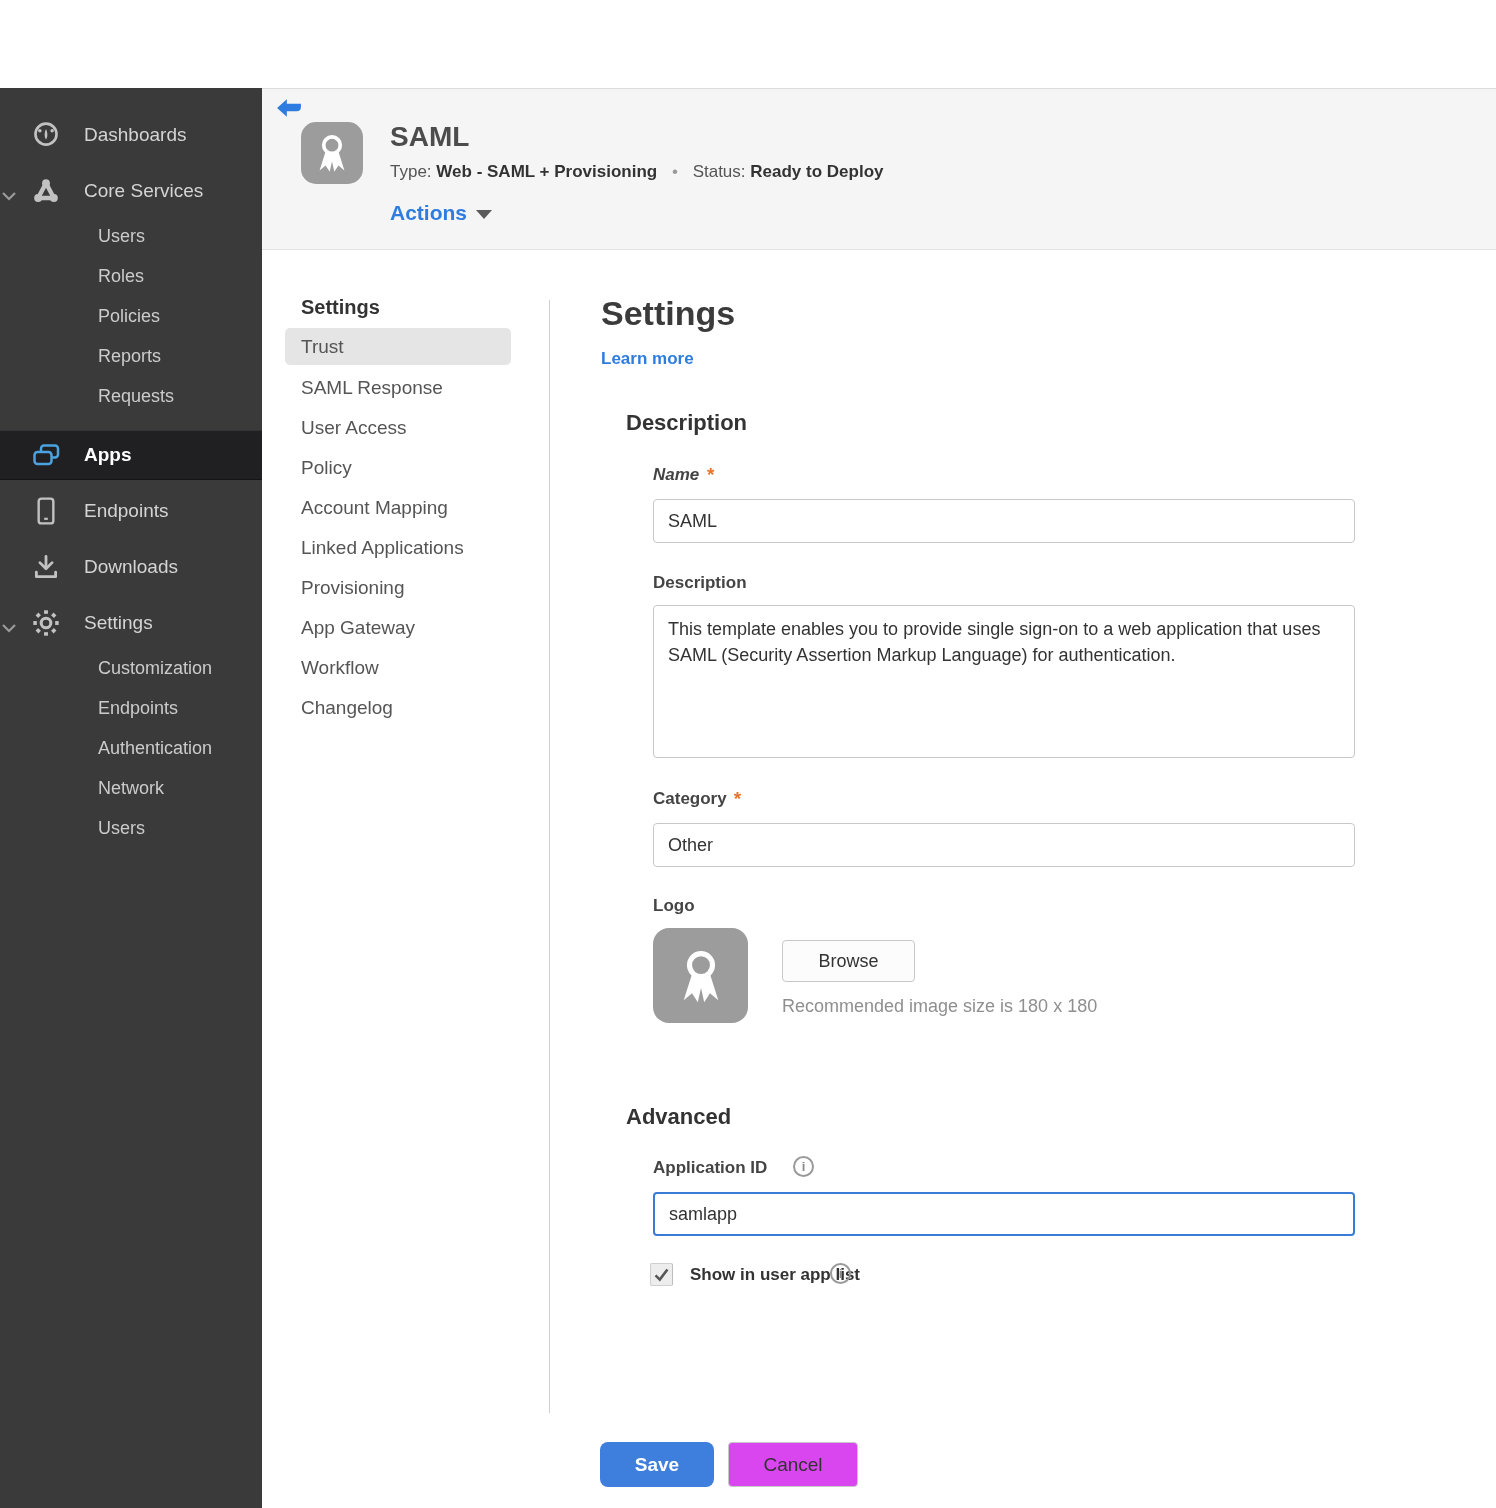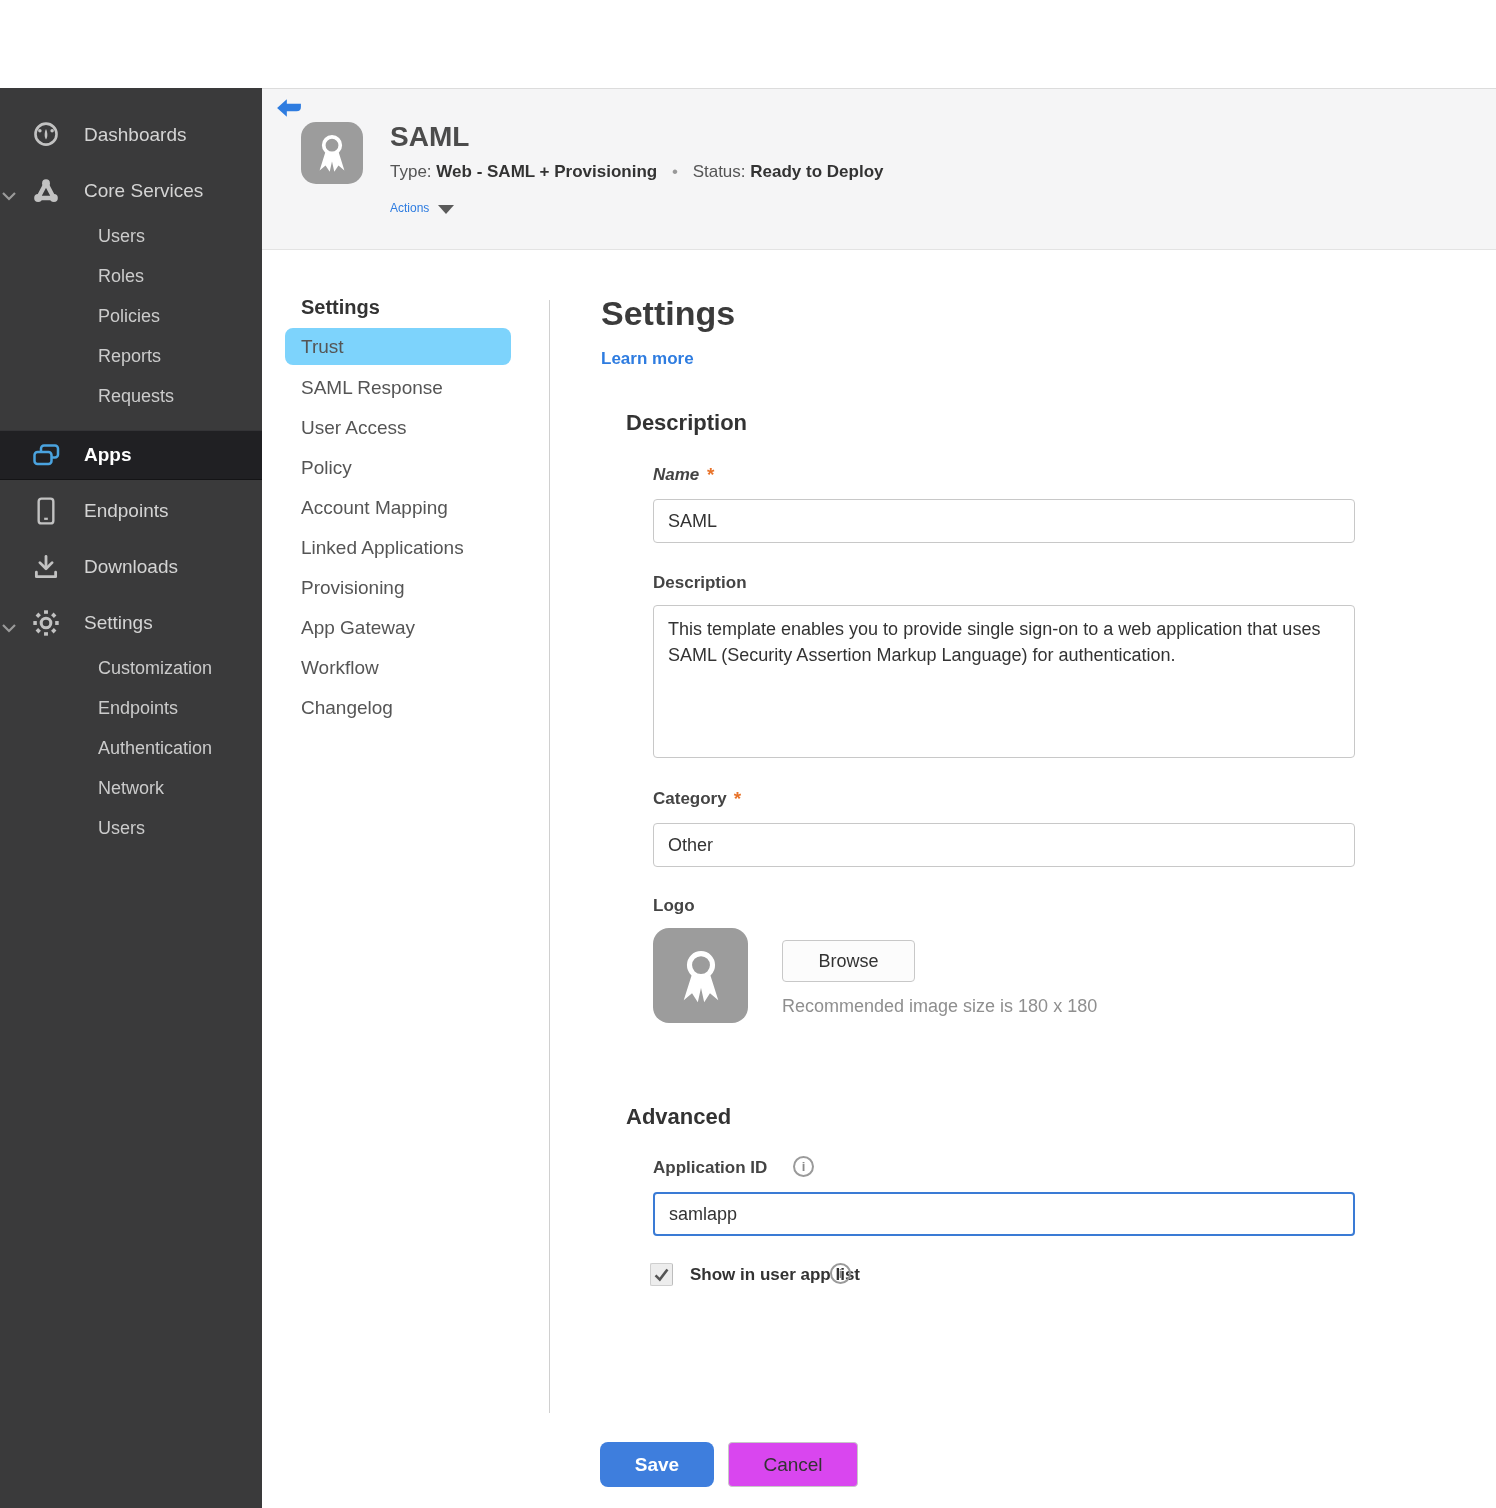--- a/index.html
+++ b/index.html
@@ -29,27 +29,27 @@
   
   .appheader { position:absolute; left:262px; top:88px; width:1234px; height:162px; background:#f5f5f6; border-top:1px solid #dcdcdc; border-bottom:1px solid #e3e3e3; }
   .back-btn { position:absolute; left:14px; top:9px; width:26px; height:20px; cursor:pointer; }
   .app-tile { position:absolute; border-radius:15px; background:#9c9c9c; display:flex; align-items:center; justify-content:center; }
   .app-tile.hdr { left:39px; top:33px; width:62px; height:62px; }
   .app-title { position:absolute; left:128px; top:32px; font-size:28px; font-weight:bold; color:#4c4c4c; }
   .type-line { position:absolute; left:128px; top:73px; font-size:17px; color:#555; }
   .type-line b { color:#333;margin-top:32px; }
   .dot-sep { color:#999; margin:0 10px; }
   .status-val { color:#a31c1c; font-weight:bold; }
-  .actions { position:absolute; left:128px; top:112px; font-size:12px; font-weight:normal; color:#2e7ce0; cursor:pointer; display:flex; align-items:center; }
+  .actions { position:absolute; left:128px; top:112px; font-size:21px; font-weight:bold; color:#2e7ce0; cursor:pointer; display:flex; align-items:center; }
   .caret-down { display:inline-block; width:0; height:0; border-left:8px solid transparent; border-right:8px solid transparent; border-top:9px solid #5a5a5a; margin-left:9px; margin-top:3px; }
 
   
   .subnav-header { position:absolute; left:301px; top:296px; font-size:20px; font-weight:bold; color:#333; }
   .subnav-item { position:absolute; left:285px; width:226px; height:37px; display:flex; align-items:center; padding-left:16px; font-size:19px; color:#555; border-radius:5px; cursor:pointer; }
-  .subnav-item.active { background:#7dd3fc;border-radius:8px; }
+  .subnav-item.active { background:#e5e5e5; }
   .v-divider { position:absolute; left:549px; top:300px; width:1px; height:1113px; background:#d0d0d0; }
 
   
   .h1 { position:absolute; left:601px; top:294px; font-size:34px; font-weight:bold; color:#3b3b3b; }
   .learn-more { position:absolute; left:601px; top:349px; font-size:17px; font-weight:bold; color:#2e7ce0; cursor:pointer; }
   .h2 { position:absolute; font-size:22px; font-weight:bold; color:#333; }
   .field-label { position:absolute; font-size:17px; font-weight:bold; color:#444; }
   .req-star { color:#e8732a; font-size:19px; margin-left:7px; vertical-align:-1px; }
   .text-input { position:absolute; left:653px; width:702px; height:44px; border:1px solid #c8c8c8; border-radius:4px; font-family:inherit; font-size:18px; color:#333; padding:0 14px; background:#fff; outline:none; }
   .text-input.focused { border:2px solid #3a7bd5; }

